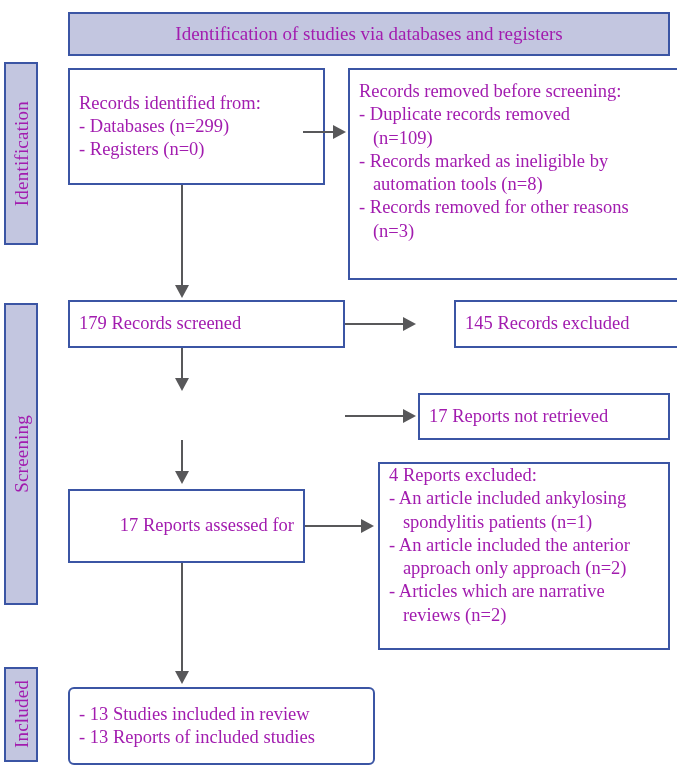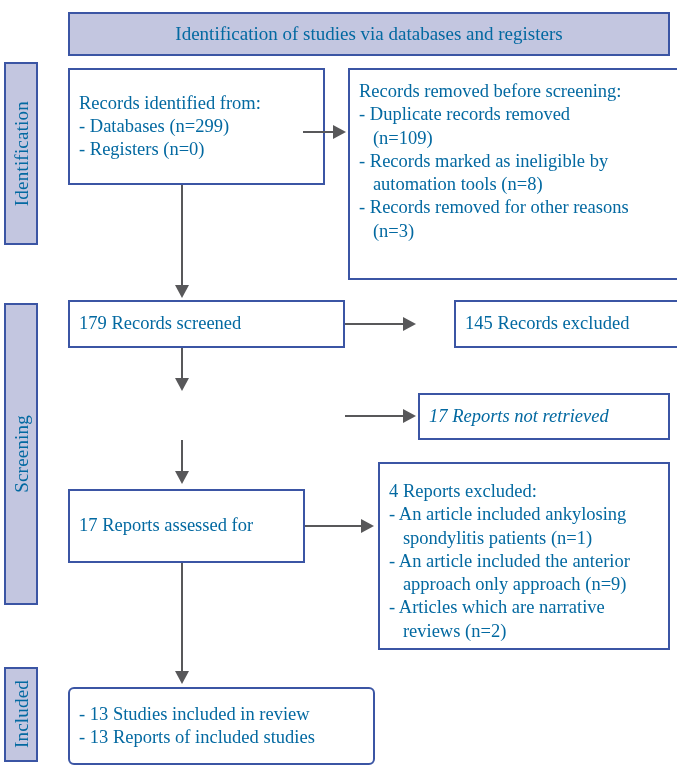--- a/index.html
+++ b/index.html
@@ -6,21 +6,21 @@
     margin: 0;
     padding: 0;
     background: #ffffff;
   }
   #diagram {
     position: relative;
     width: 677px;
     height: 771px;
     background: #ffffff;
     font-family: "Liberation Serif", "DejaVu Serif", serif;
-    color: #0369a1;
+    color: #a21caf;
     overflow: hidden;
   }
 
   
   .stage-bar {
     position: absolute;
     background: #c3c6e0;
     border: 2px solid #3b55a4;
     box-sizing: border-box;
     display: flex;
@@ -131,40 +131,40 @@
     <span class="line">145 Records excluded</span>
   </div>
 
   <div class="conn h" style="left:345px; top:323px; width:60px;"></div>
   <div class="arrowhead right" style="left:403px; top:317px;"></div>
 
   <div class="conn v" style="left:181px; top:348px; height:32px;"></div>
   <div class="arrowhead down" style="left:175px; top:378px;"></div>
 
 
-  <div class="node center-v" style="left:418px; top:393px; width:252px; height:47px;font-style:italic;">
+  <div class="node center-v" style="left:418px; top:393px; width:252px; height:47px;">
     <span class="line">17 Reports not retrieved</span>
   </div>
 
   <div class="conn h" style="left:345px; top:415px; width:60px;"></div>
   <div class="arrowhead right" style="left:403px; top:409px;"></div>
 
   <div class="conn v" style="left:181px; top:440px; height:33px;"></div>
   <div class="arrowhead down" style="left:175px; top:471px;"></div>
 
-  <div class="node center-v" style="left:68px; top:489px; width:237px; height:74px;">
+  <div class="node center-v" style="left:68px; top:489px; width:237px; height:74px;text-align:right;">
     <span class="line">17 Reports assessed for</span>
   </div>
 
-  <div class="node" style="left:378px; top:462px; width:292px; height:188px; justify-content:flex-start; padding-top:16px;">
+  <div class="node" style="left:378px; top:462px; width:292px; height:188px; justify-content:flex-start; padding-top:0;">
     <span class="line">4 Reports excluded:</span>
     <span class="line">- An article included ankylosing</span>
     <span class="line">   spondylitis patients (n=1)</span>
     <span class="line">- An article included the anterior</span>
-    <span class="line">   approach only approach (n=9)</span>
+    <span class="line">   approach only approach (n=2)</span>
     <span class="line">- Articles which are narrative</span>
     <span class="line">   reviews (n=2)</span>
   </div>
 
   <div class="conn h" style="left:305px; top:525px; width:58px;"></div>
   <div class="arrowhead right" style="left:361px; top:519px;"></div>
 
   <div class="conn v" style="left:181px; top:563px; height:110px;"></div>
   <div class="arrowhead down" style="left:175px; top:671px;"></div>
 

